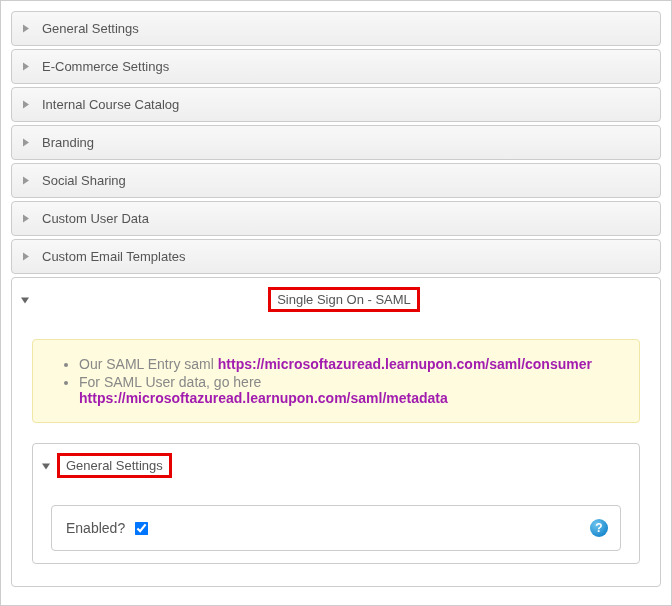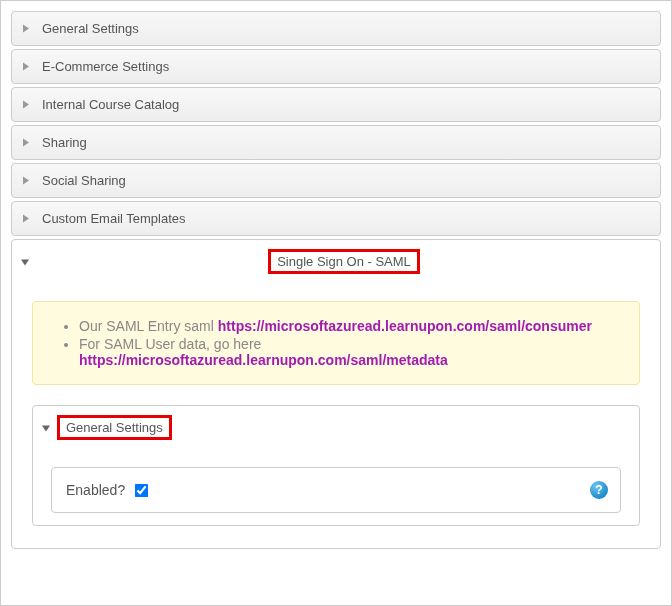--- a/index.html
+++ b/index.html
@@ -179,34 +179,42 @@
     </span>
     <span>Internal Course Catalog</span>
   </div>
 
   <div class="accordion-item">
     <span class="caret">
       <svg width="8" height="10" viewBox="0 0 8 10">
           <polygon points="1,1 7,5 1,9" fill="#999"></polygon>
         </svg>
     </span>
-    <span>Sharing</span>
+    <span>Branding</span>
   </div>
 
   <div class="accordion-item">
     <span class="caret">
       <svg width="8" height="10" viewBox="0 0 8 10">
           <polygon points="1,1 7,5 1,9" fill="#999"></polygon>
         </svg>
     </span>
     <span>Social Sharing</span>
   </div>
 
 
 
+  <div class="accordion-item">
+    <span class="caret">
+      <svg width="8" height="10" viewBox="0 0 8 10">
+          <polygon points="1,1 7,5 1,9" fill="#999"></polygon>
+        </svg>
+    </span>
+    <span>Custom User Data</span>
+  </div>
 
   <div class="accordion-item">
     <span class="caret">
       <svg width="8" height="10" viewBox="0 0 8 10">
           <polygon points="1,1 7,5 1,9" fill="#999"></polygon>
         </svg>
     </span>
     <span>Custom Email Templates</span>
   </div>
 

